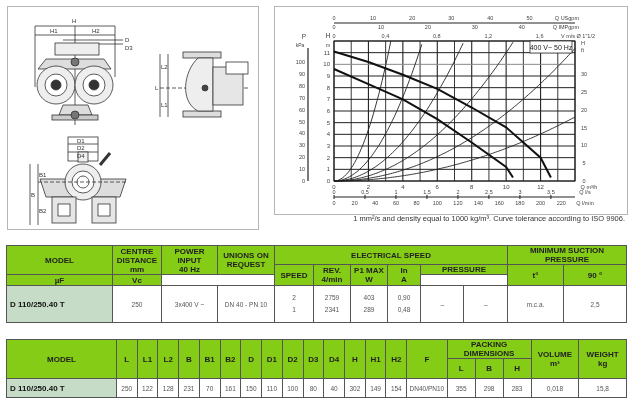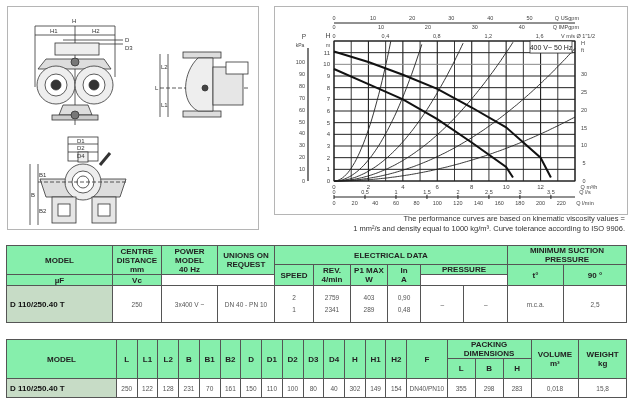--- a/index.html
+++ b/index.html
@@ -3,21 +3,21 @@
 <meta charset="utf-8">
 <style>
   html,body{margin:0;padding:0;background:#fff;}
   body{width:633px;height:411px;position:relative;overflow:hidden;font-family:"Liberation Sans",sans-serif;color:#222;}
   .panel{position:absolute;border:1px solid #b5b5b5;background:#fff;}
   #drawing-panel{left:7px;top:6px;width:250px;height:222px;}
   #chart-panel{left:274px;top:6px;width:352px;height:207px;}
   .note{position:absolute;right:8px;top:214px;font-size:7.5px;line-height:10px;text-align:right;color:#333;}
   table{position:absolute;border-collapse:collapse;font-family:"Liberation Sans",sans-serif;}
   td,th{border:1px solid #555;padding:0;text-align:center;vertical-align:middle;}
-  th{background:#86efac;font-size:8px;font-weight:bold;color:#222;line-height:9px;}
+  th{background:#84cc16;font-size:8px;font-weight:bold;color:#222;line-height:9px;}
   td{font-size:6.5px;color:#555;background:#fff;margin-top:46px;}
   td.model{background:#c7dcc6;color:#111;font-weight:bold;font-size:8px;text-align:left;padding-left:3px;}
   #t1{left:6px;top:245px;width:621px;}
   #t2{left:6px;top:339px;width:621px;}
   svg text{font-family:"Liberation Sans",sans-serif;}
 </style>
 </head>
 <body>
 
 <div id="drawing-panel" class="panel">
@@ -230,42 +230,41 @@
         <text x="213.24000000000007" y="31" text-anchor="middle" font-size="5.5">1,2</text>
         <text x="264.6533333333333" y="31" text-anchor="middle" font-size="5.5">1,6</text>
         <text x="320" y="31" text-anchor="end" font-size="5.5">V m/s Ø 1"1/2</text>
       </g>
     <rect x="255" y="34" width="42" height="12" fill="#fff" stroke="#333" stroke-width="0.8"></rect>
     <text x="276" y="43" font-size="7" text-anchor="middle" fill="#222">400 V~ 50 Hz</text>
   </svg>
 </div>
 
 <div class="note">
-  <div>The performance curves are based on kinematic viscosity values =</div>
   <div>1 mm²/s and density equal to 1000 kg/m³. Curve tolerance according to ISO 9906.</div>
 </div>
 
 <table id="t1">
   <tbody>
       <tr style="height:13px;">
     <th rowspan="2" style="width:105px;">MODEL</th>
     <th rowspan="2" style="width:48px;">
       <div>CENTRE</div>
       <div>DISTANCE</div>
       <div>mm</div>
     </th>
     <th rowspan="2" style="width:55px;">
-      <div>POWER MODEL</div>
+      <div>POWER INPUT</div>
       <div>40 Hz</div>
     </th>
     <th rowspan="2" style="width:56px;text-align:center;">
       <div>UNIONS ON</div>
       <div>REQUEST</div>
     </th>
-    <th colspan="6">ELECTRICAL DATA</th>
+    <th colspan="6">ELECTRICAL SPEED</th>
     <th colspan="2">MINIMUM SUCTION PRESSURE</th>
   </tr>
   <tr style="height:10px;">
     <th rowspan="2" style="width:38px;">SPEED</th>
     <th rowspan="2" style="width:36px;margin-left:14px;">
       <div>REV.</div>
       <div>4/min</div>
     </th>
     <th rowspan="2" style="width:36px;">
       <div>P1 MAX</div>

